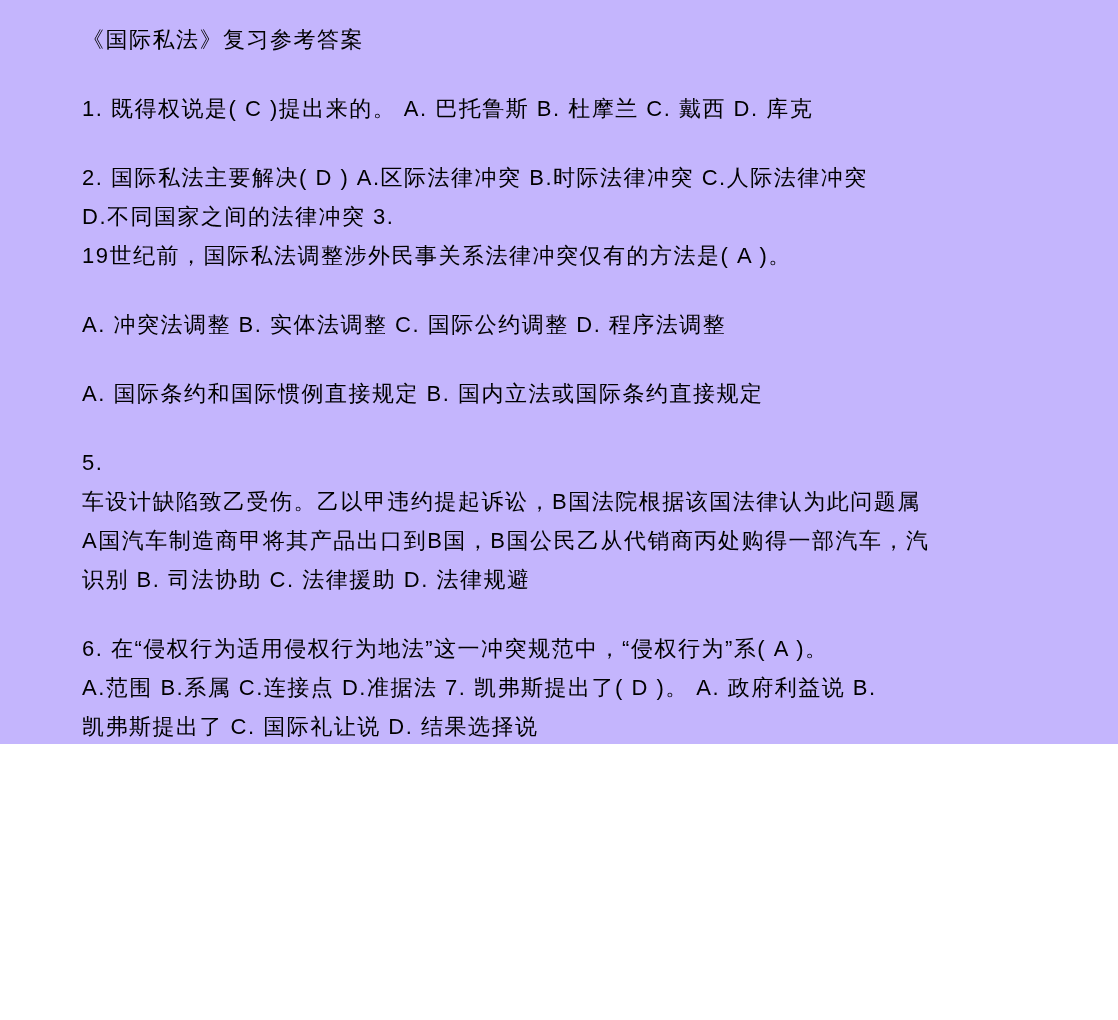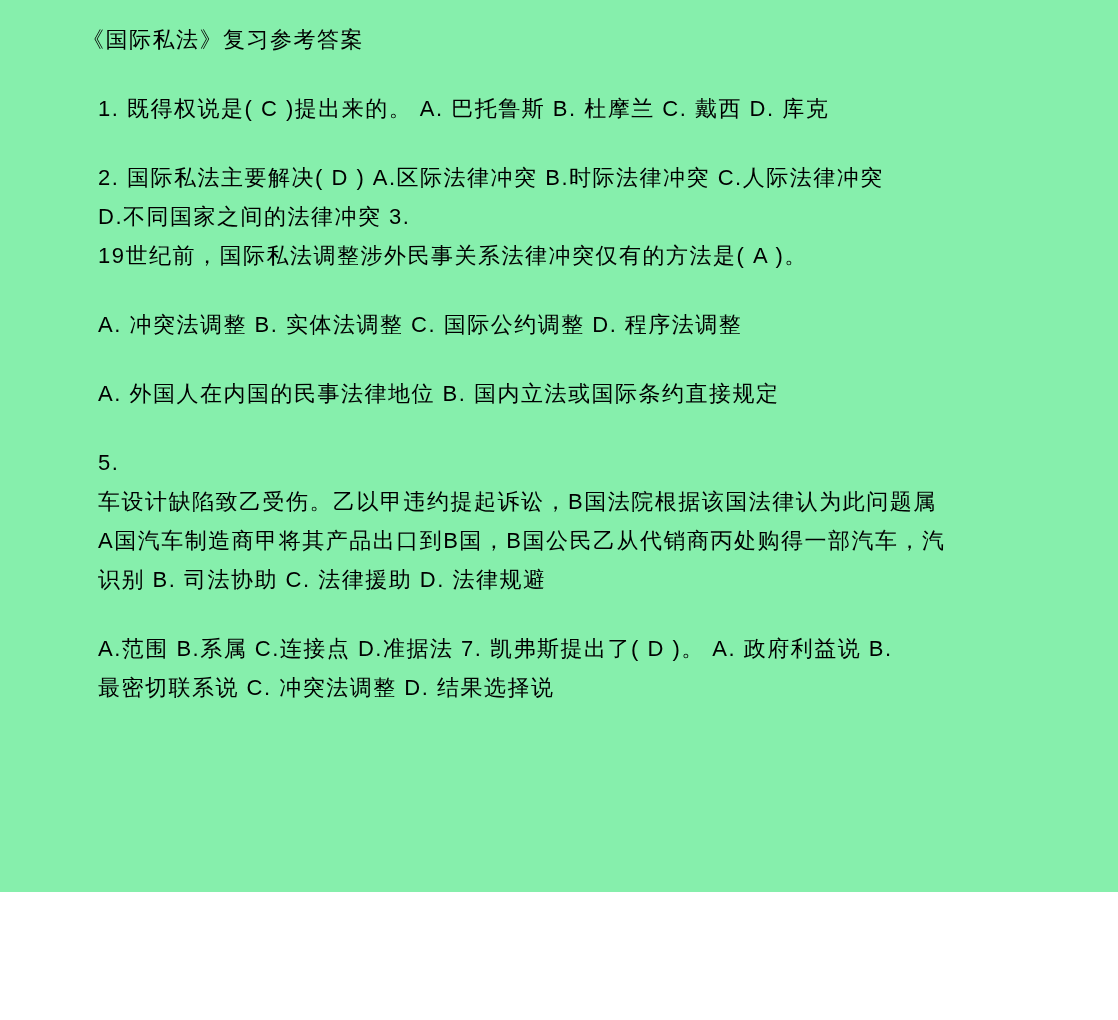--- a/index.html
+++ b/index.html
@@ -3,41 +3,40 @@
 <meta charset="utf-8">
 <style>
   html, body {
     margin: 0;
     padding: 0;
     background: #ffffff;
   }
   .page {
     position: relative;
     width: 1118px;
-    height: 892px;
-    background: #86efac;
+    height: 744px;
+    background: #c4b5fd;
     overflow: hidden;
     box-sizing: border-box;
     padding: 20px 26px 0 82px;
     font-family: "Liberation Sans", "DejaVu Sans", sans-serif;
     font-size: 22px;
     line-height: 39px;
     letter-spacing: 1.5px;
     color: #000000;
     font-weight: 400;
   }
   .para {
     margin: 0 0 30px 0;
   }
   .para:last-child {
     margin-bottom: 0;
   }
   .line {
     white-space: pre;
-    margin-left: 16px;
   }
 </style>
 </head>
 <body>
 
 <div class="page">
 
   <div class="para">《国际私法》复习参考答案</div>
 
 
@@ -50,29 +49,30 @@
     <div class="line">D.不同国家之间的法律冲突 3.</div>
     <div class="line">19世纪前，国际私法调整涉外民事关系法律冲突仅有的方法是( A )。</div>
   </div>
 
   <div class="para">
     <div class="line">A. 冲突法调整 B. 实体法调整 C. 国际公约调整 D. 程序法调整</div>
   </div>
 
 
   <div class="para">
-    <div class="line">A. 外国人在内国的民事法律地位 B. 国内立法或国际条约直接规定</div>
+    <div class="line">A. 国际条约和国际惯例直接规定 B. 国内立法或国际条约直接规定</div>
   </div>
 
 
   <div class="para">
     <div class="line">5.</div>
     <div class="line">车设计缺陷致乙受伤。乙以甲违约提起诉讼，B国法院根据该国法律认为此问题属</div>
     <div class="line">A国汽车制造商甲将其产品出口到B国，B国公民乙从代销商丙处购得一部汽车，汽</div>
     <div class="line">识别 B. 司法协助 C. 法律援助 D. 法律规避</div>
   </div>
 
   <div class="para">
+    <div class="line">6. 在“侵权行为适用侵权行为地法”这一冲突规范中，“侵权行为”系( A )。</div>
     <div class="line">A.范围 B.系属 C.连接点 D.准据法 7. 凯弗斯提出了( D )。 A. 政府利益说 B.</div>
-    <div class="line">最密切联系说 C. 冲突法调整 D. 结果选择说</div>
+    <div class="line">凯弗斯提出了 C. 国际礼让说 D. 结果选择说</div>
   </div>
 
 </div>
 
 </body></html>

